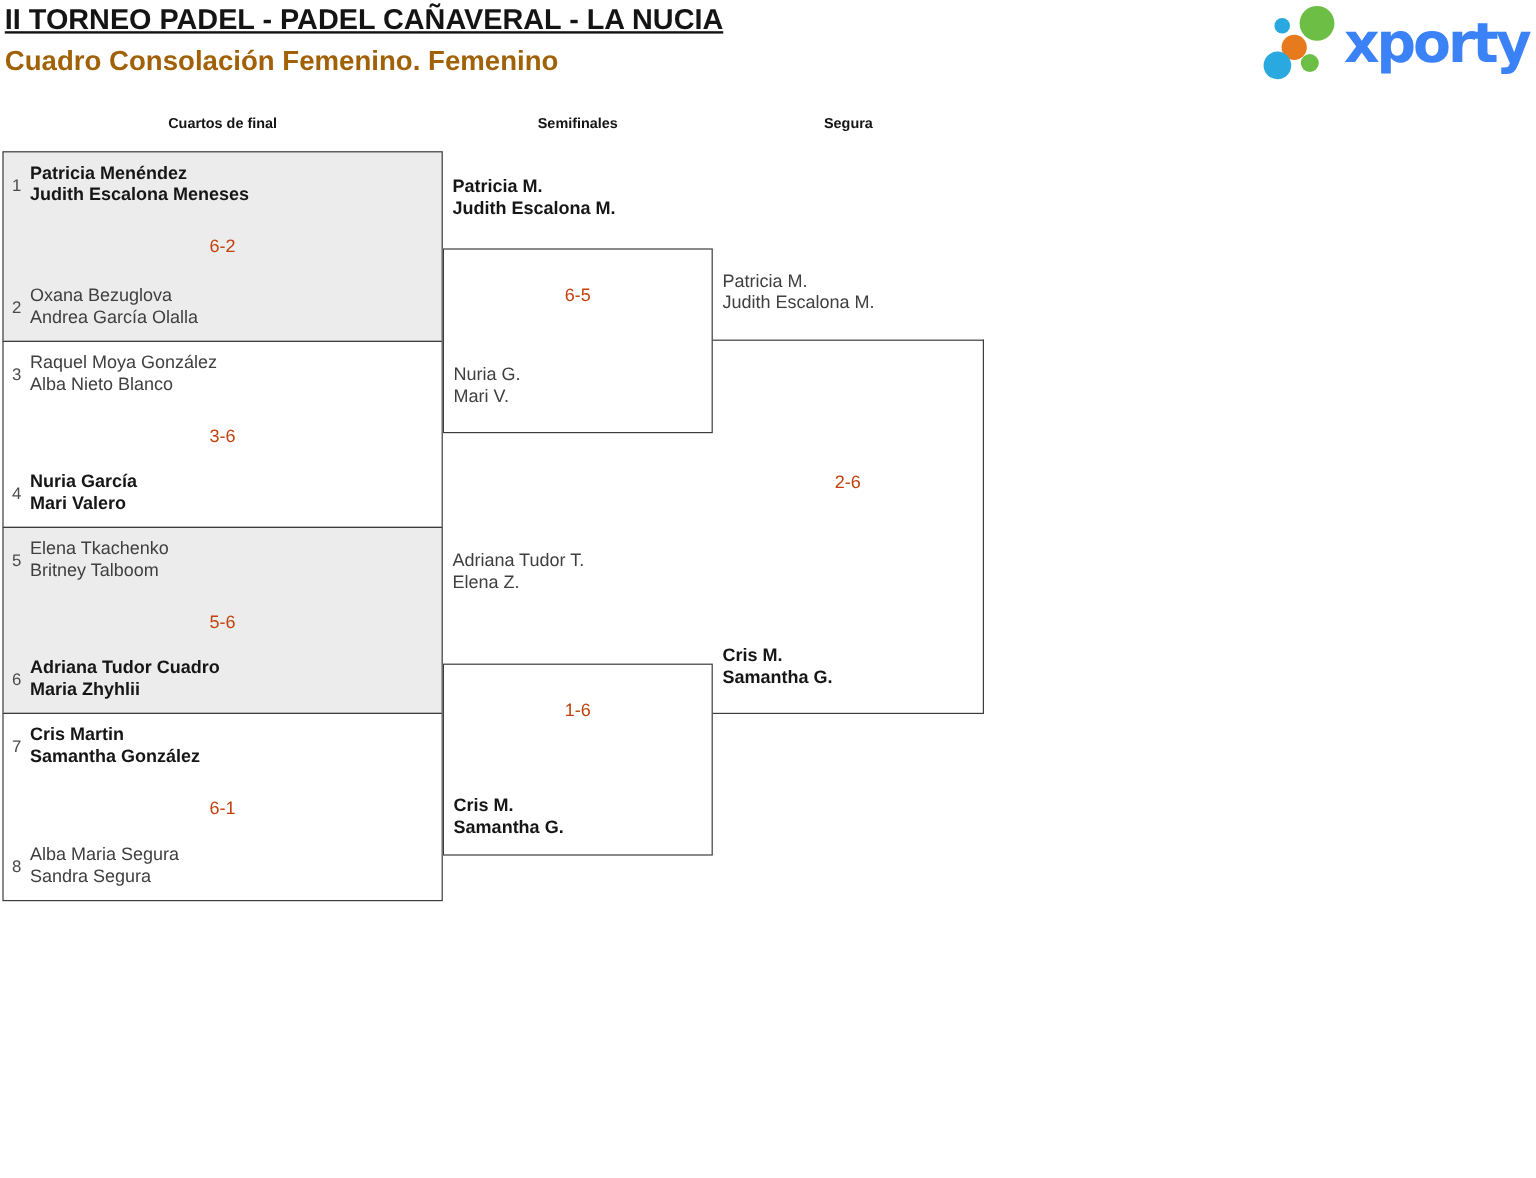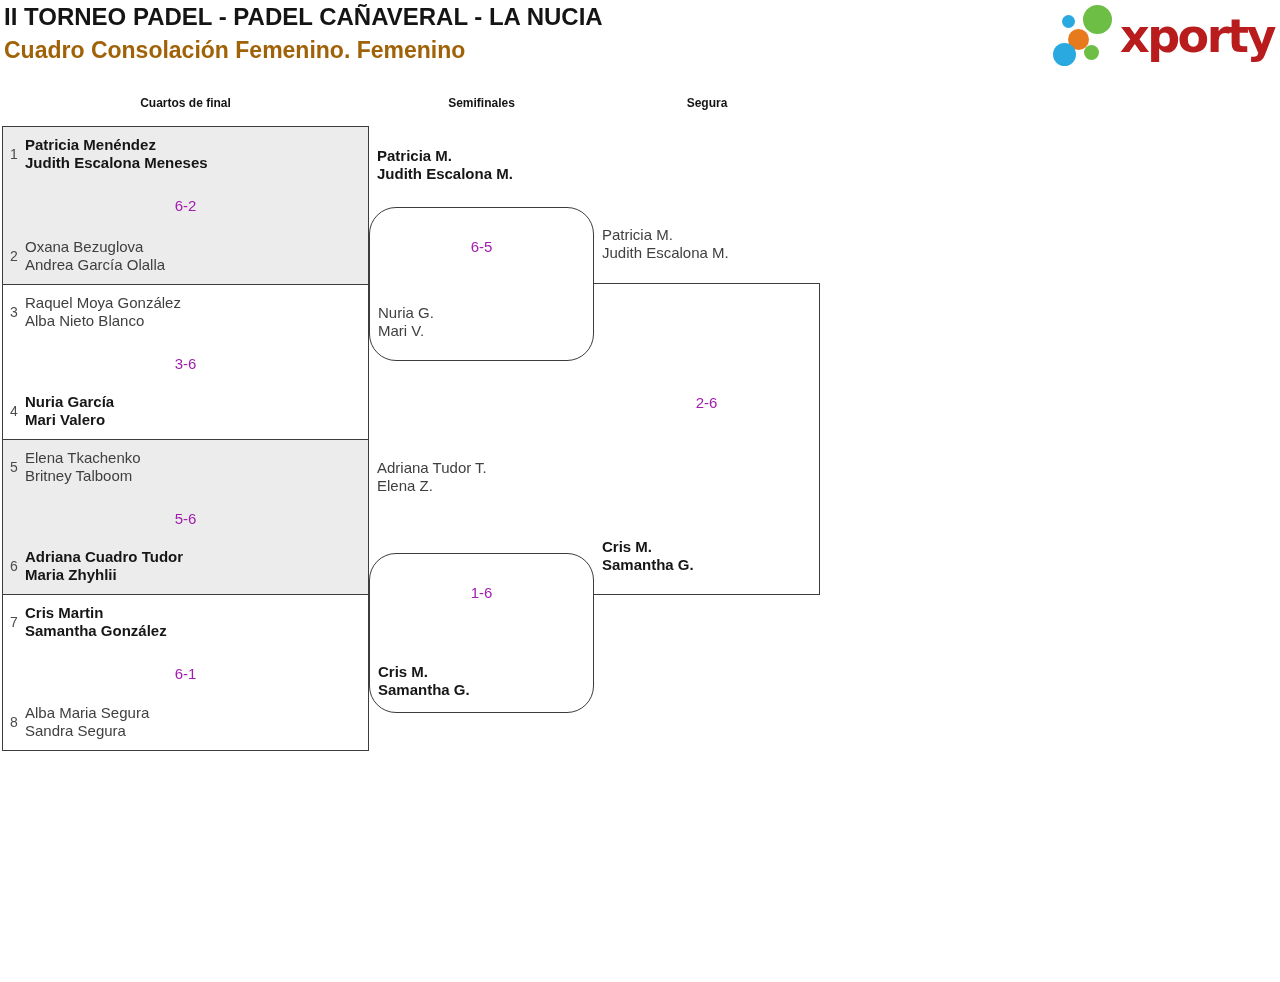--- a/index.html
+++ b/index.html
@@ -2,74 +2,74 @@
 <html><head>
 <meta charset="utf-8">
 <style>
   html,body{margin:0;padding:0;background:#fff;}
   .page{
     position:relative;width:1280px;height:982px;background:#ffffff;
     font-family:"Liberation Sans",sans-serif;overflow:hidden;
   }
   .page-title{
     position:absolute;left:4px;top:2px;font-size:24px;line-height:30px;
-    font-weight:bold;color:#141414;letter-spacing:0;
+    font-weight:bold;color:#141414;letter-spacing:0;text-decoration:underline;
   }
   .page-subtitle{
     position:absolute;left:4px;top:35px;font-size:23px;line-height:30px;
     font-weight:bold;color:#a16207;text-align:right;
   }
   
   .logo{position:absolute;left:1050px;top:0;width:230px;height:76px;cursor:pointer;}
   .dot{position:absolute;border-radius:50%;}
   .dot-blue-sm{left:12px;top:15px;width:13px;height:13px;background:#29a9e0;}
   .dot-green-lg{left:33px;top:5px;width:29px;height:29px;background:#6cbe45;}
   .dot-orange{left:18px;top:29px;width:21px;height:21px;background:#e87a1e;}
   .dot-blue-lg{left:3px;top:43px;width:23px;height:23px;background:#29a9e0;}
   .dot-green-sm{left:34px;top:45px;width:15px;height:15px;background:#6cbe45;}
   .wordmark{
     position:absolute;left:70px;top:10px;font-family:"DejaVu Sans",sans-serif;
-    font-weight:bold;font-size:46px;line-height:52px;color:#b91c1c;letter-spacing:-2.5px;
+    font-weight:bold;font-size:46px;line-height:52px;color:#3b82f6;letter-spacing:-2.5px;
   }
   
   .round-header{
     position:absolute;top:96px;height:22px;text-align:center;
     font-size:12px;font-weight:bold;color:#141414;
   }
   .rh-qf{left:2px;width:367px;}
   .rh-sf{left:369px;width:225px;}
   .rh-f{left:594px;width:226px;}
   
   .match{
     position:absolute;box-sizing:border-box;border:1px solid #3c3c3c;background:#ffffff;
   }
   .match.gray{background:#ececec;}
   .match.qf{left:2px;width:367px;}
-  .match.sf{left:369px;width:225px;border-radius:27px;}
+  .match.sf{left:369px;width:225px;}
   .match.final{
     left:594px;width:226px;border-left:none;background:transparent;
   }
   .seed{
     position:absolute;left:3px;width:16px;font-size:14px;color:#4b4b4b;
     display:flex;align-items:center;justify-content:center;height:36px;
   }
   .seed.s-top{top:9px;}
   .seed.s-bottom{bottom:10px;}
   .team{position:absolute;}
   .team .line{font-size:15px;line-height:18px;color:#3f3f3f;white-space:nowrap;}
   .team.winner .line{font-weight:bold;color:#161616;}
   .team.in-top{left:22px;top:9px;}
   .team.in-bottom{left:22px;bottom:10px;}
   .sf .team.in-bottom{left:8px;bottom:20px;}
   .sf.sf2 .team.in-bottom{bottom:13px;}
   .final .team.in-bottom{left:8px;bottom:20px;}
   .team.float{}
   .score{
     position:absolute;left:0;width:100%;text-align:center;
-    font-size:15px;color:#a21caf;
+    font-size:15px;color:#c2410c;
   }
   .qf .score{top:70px;}
   .sf .score{top:30px;}
   .final .score{top:110px;}
 </style>
 </head>
 <body>
 
 <div class="page">
 
@@ -118,21 +118,21 @@
   </div>
 
   <div class="match qf gray" style="top:439px;height:156px;">
     <div class="seed s-top">5</div>
     <div class="team in-top loser">
       <div class="line">Elena Tkachenko</div>
       <div class="line">Britney Talboom</div>
     </div>
     <div class="score">5-6</div>
     <div class="team in-bottom winner">
-      <div class="line">Adriana Cuadro Tudor</div>
+      <div class="line">Adriana Tudor Cuadro</div>
       <div class="line">Maria Zhyhlii</div>
     </div>
     <div class="seed s-bottom">6</div>
   </div>
 
   <div class="match qf" style="top:594px;height:157px;">
     <div class="seed s-top">7</div>
     <div class="team in-top winner">
       <div class="line">Cris Martin</div>
       <div class="line">Samantha González</div>

